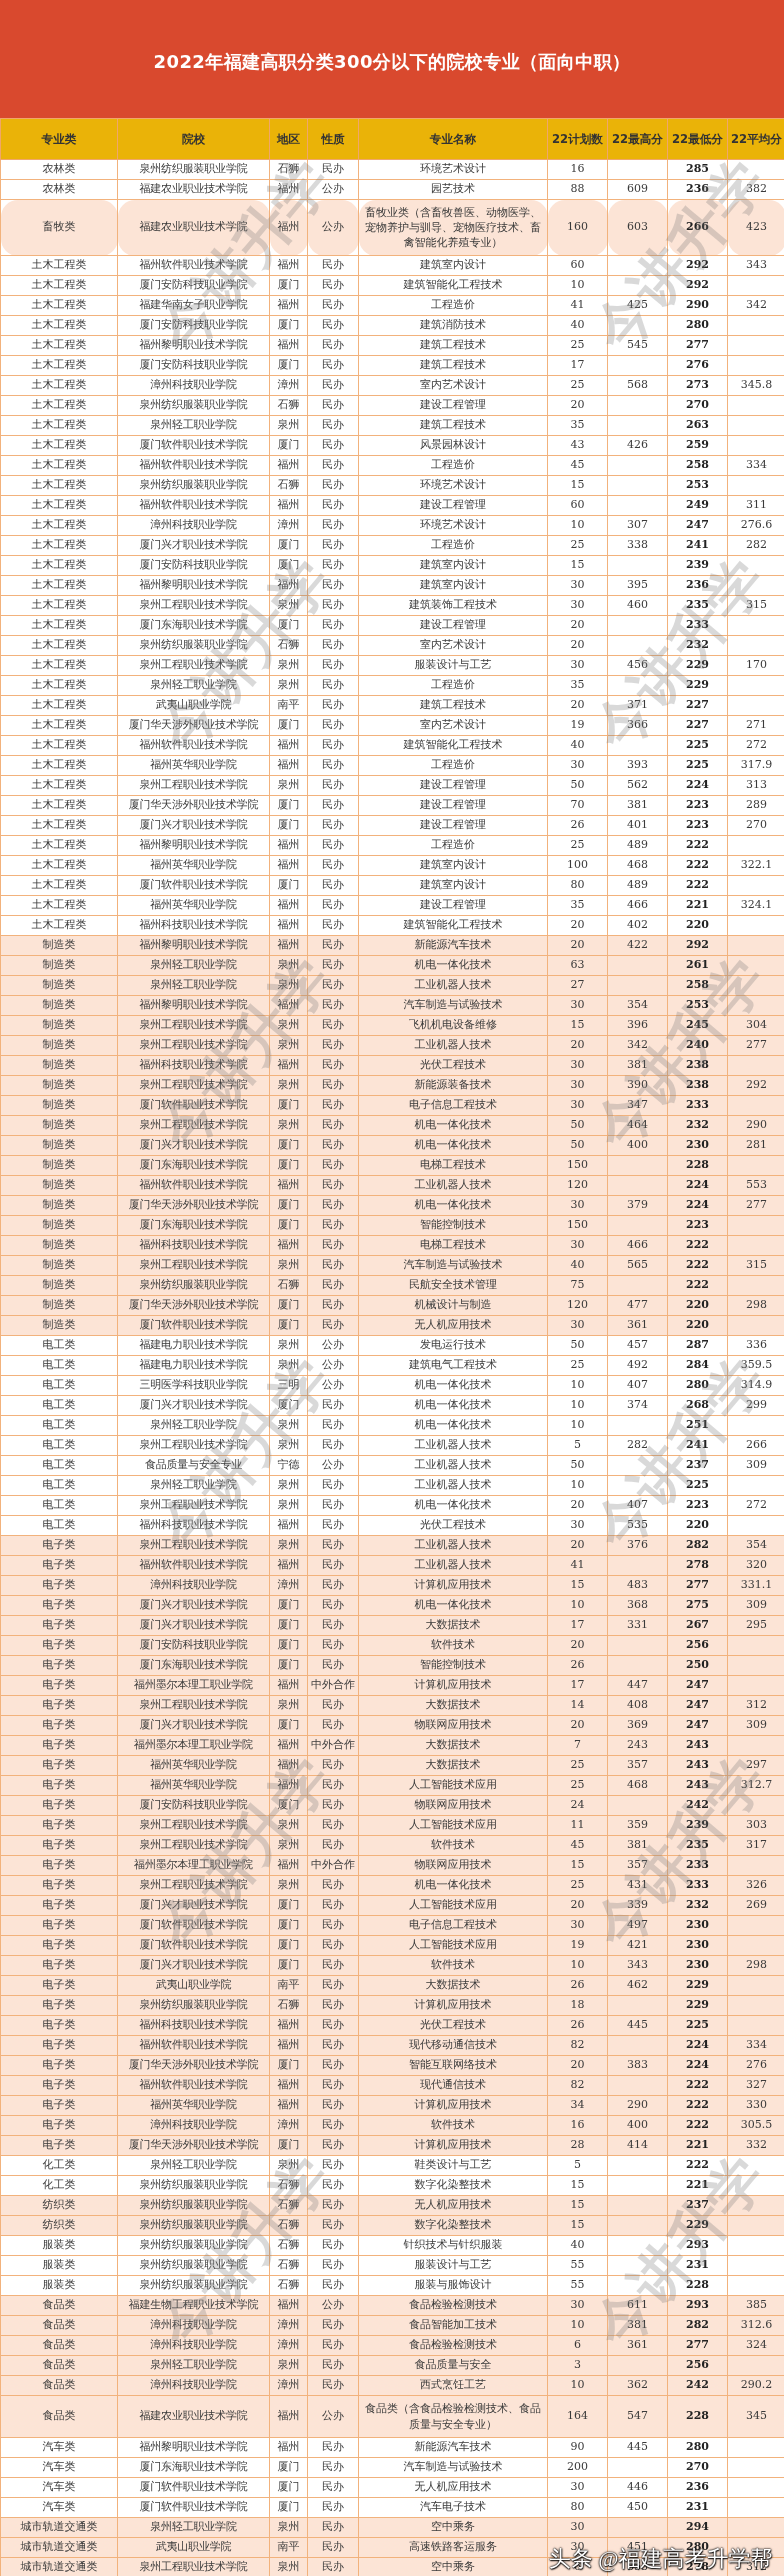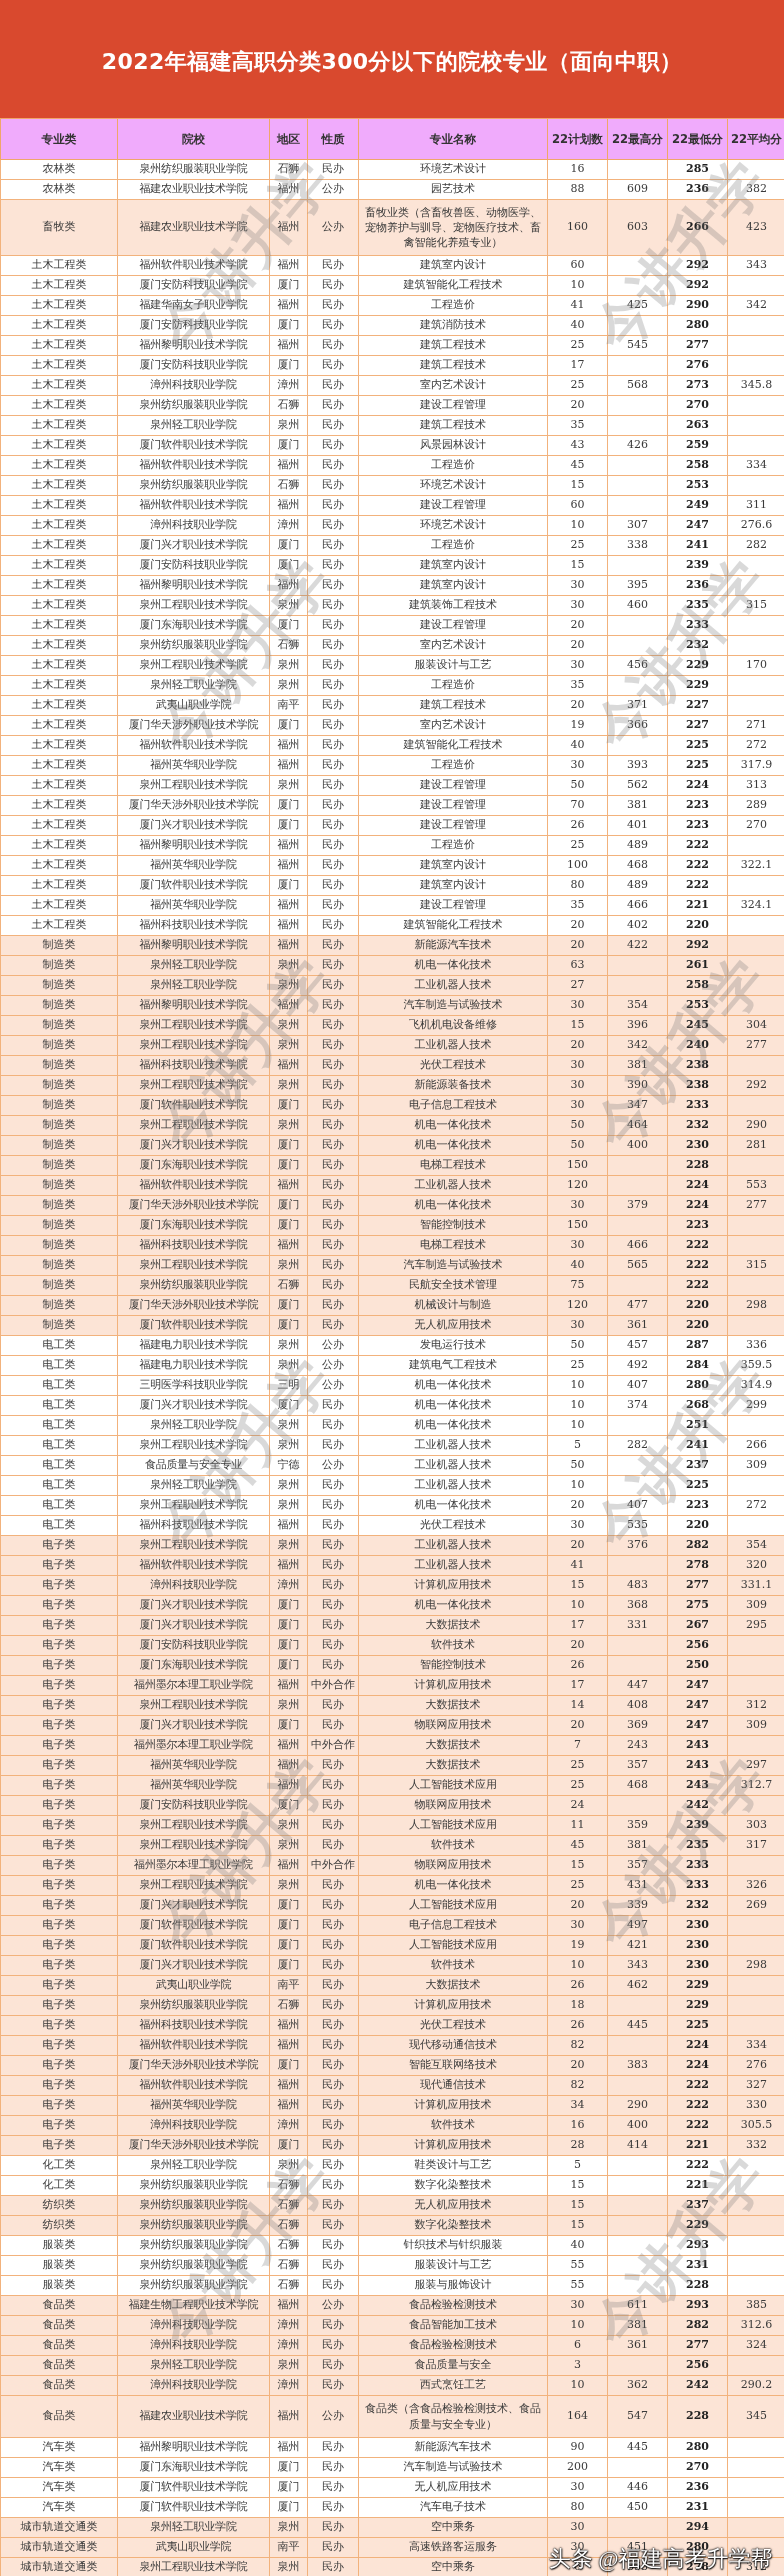--- a/index.html
+++ b/index.html
@@ -1,34 +1,34 @@
 <!DOCTYPE html>
 <html style="font-size:11.6px"><head>
 <meta charset="utf-8">
 <style>
   html, body { margin: 0; padding: 0; background: #ffffff; }
   body { width: 784px; height: 2576px; overflow: hidden; position: relative;
          font-family: "DejaVu Serif", "Liberation Serif", serif; color: #333; }
   .title-bar { height: 118px; background: #D9492E; display: flex; align-items: center; justify-content: center; }
   .title-bar h1 { margin: 8px; padding-top: 5.8px; color: #ffffff; font-family: "DejaVu Sans", "Liberation Sans", sans-serif;
-                  font-size: 22px; font-weight: bold; letter-spacing: 0.4px; }
+                  font-size: 18px; font-weight: bold; letter-spacing: 0.4px; }
   table { border-collapse: collapse; width: 784px; table-layout: fixed; }
   col.c0 { width: 117px; } col.c1 { width: 152px; } col.c2 { width: 38px; } col.c3 { width: 51px; }
   col.c4 { width: 189px; } col.c5 { width: 60px; } col.c6 { width: 60px; } col.c7 { width: 60px; } col.c8 { width: 58px; }
-  th { background: #f0abfc; height: 40px; font-size: 11.6px; font-weight: bold; color: #333;
+  th { background: #eab308; height: 40px; font-size: 11.6px; font-weight: bold; color: #333;
        border: 0.7px solid #F0A66A; font-family: "DejaVu Sans", "Liberation Sans", sans-serif; padding: 0; }
   td { height: 19px; border: 0.7px solid #F2B27C; text-align: center; font-size: 11px; padding: 0 1.5px;
        white-space: nowrap; overflow: hidden; line-height: 1.15; color: #3a3a3a; }
   td.wrap { white-space: normal; font-size: 11px; line-height: 15.2px; padding: 1.5px 4.4px; }
   td.low { font-weight: bold; color: #222; }
   td.num { font-family: "DejaVu Serif", "Liberation Serif", serif; font-size: 11px; }
   td.school { font-size: 11px; letter-spacing: -0.2px; }
   tr.g-white td { background: #ffffff; }
   tr.g-peach td { background: #FCE4D6; }
-  tr.tall3 td { height: 52px; }
+  tr.tall3 td { height: 52px; border-radius: 17px; }
   tr.tall2 td { height: 38px; }
   .watermark { position: absolute; color: rgba(120,120,120,0.28); font-size: 57px; font-weight: bold;
                transform: rotate(-50deg); pointer-events: none; font-family: "DejaVu Sans", sans-serif; white-space: nowrap; }
   .source-badge { position: absolute; right: 11.6px; bottom: 2px; color: #ffffff; font-size: 22px;
                   font-family: Liberation Serif, serif;
                   text-shadow: 0 0 2.2px #000, 0 0 1.5px #000, 0.7px 0.7px 1.5px #000; }
 </style>
 </head>
 <body>
 

